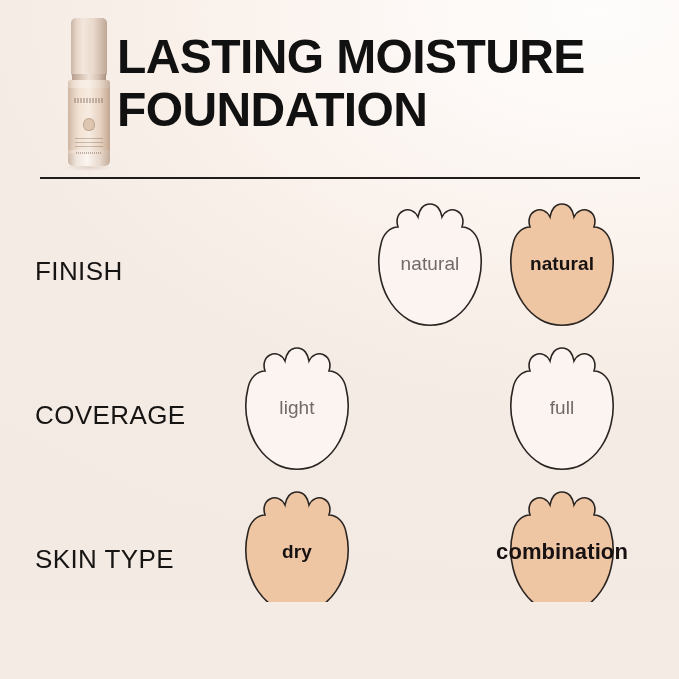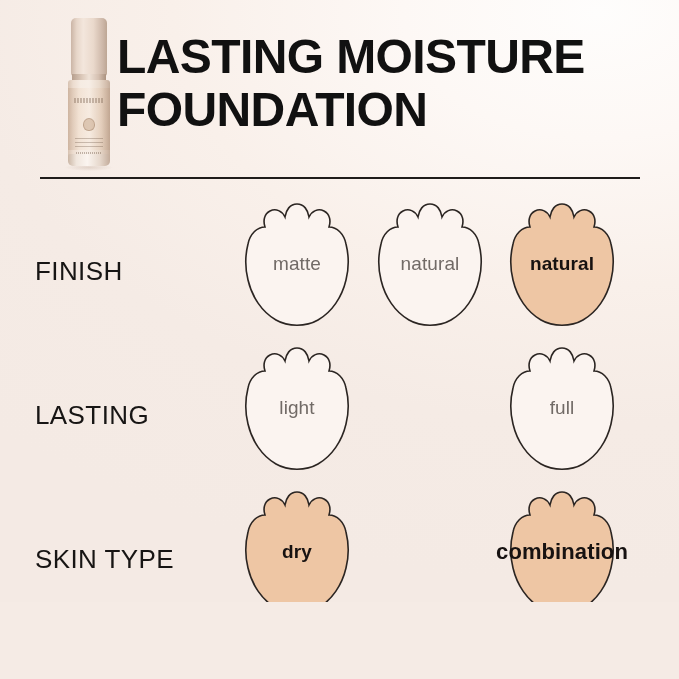--- a/index.html
+++ b/index.html
@@ -273,39 +273,20 @@
 
     <div id="divider"></div>
   </div>
 
   <div id="chart">
 
     <div class="row" id="row-0">
       <div class="row-label">FINISH</div>
       <div class="cells">
 
-        <div class="cell cell-0 off">
-          <svg class="blob off" viewBox="0 0 110 132" preserveAspectRatio="none">
-            <path d="M55 6
-                     C 62 6, 66 12, 67 19
-                     C 70 13, 76 10, 82 13
-                     C 88 16, 89 23, 87 29
-                     C 95 29, 102 36, 104 46
-                     C 107 58, 107 70, 104 82
-                     C 100 99, 90 114, 76 122
-                     C 64 129, 46 129, 34 122
-                     C 20 114, 10 99, 6 82
-                     C 3 70, 3 58, 6 46
-                     C 8 36, 15 29, 23 29
-                     C 21 23, 22 16, 28 13
-                     C 34 10, 40 13, 43 19
-                     C 44 12, 48 6, 55 6 Z"></path>
-          </svg>
-          <div class="cell-text">matte</div>
-        </div>
 
         <div class="cell cell-1 off">
           <svg class="blob off" viewBox="0 0 110 132" preserveAspectRatio="none">
             <path d="M55 6
                      C 62 6, 66 12, 67 19
                      C 70 13, 76 10, 82 13
                      C 88 16, 89 23, 87 29
                      C 95 29, 102 36, 104 46
                      C 107 58, 107 70, 104 82
                      C 100 99, 90 114, 76 122
@@ -337,21 +318,21 @@
                      C 34 10, 40 13, 43 19
                      C 44 12, 48 6, 55 6 Z"></path>
           </svg>
           <div class="cell-text">natural</div>
         </div>
 
       </div>
     </div>
 
     <div class="row" id="row-1">
-      <div class="row-label">LASTING</div>
+      <div class="row-label">COVERAGE</div>
       <div class="cells">
 
         <div class="cell cell-0 off">
           <svg class="blob off" viewBox="0 0 110 132" preserveAspectRatio="none">
             <path d="M55 6
                      C 62 6, 66 12, 67 19
                      C 70 13, 76 10, 82 13
                      C 88 16, 89 23, 87 29
                      C 95 29, 102 36, 104 46
                      C 107 58, 107 70, 104 82

